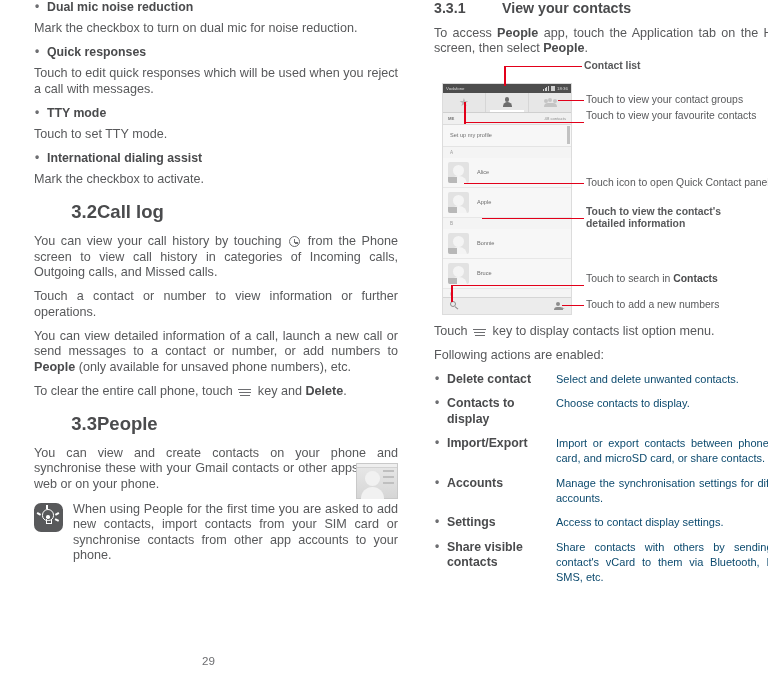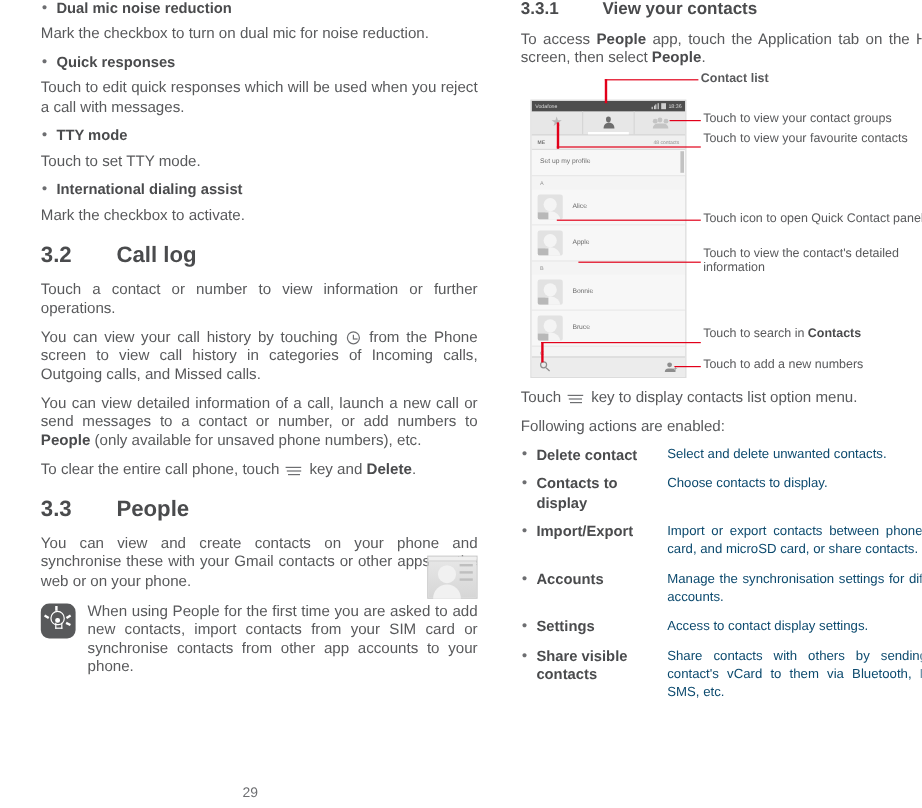--- a/index.html
+++ b/index.html
@@ -53,20 +53,21 @@
   }
 
   h2.section {
     font-size: 18.5px;
     font-weight: bold;
     color: #4a4b4d;
     margin: 14px 0 11px 0;
     line-height: 22px;
     display: flex;
     align-items: baseline;
+    text-align: right;
   }
   h2.section .num { width: 63px; flex: none; }
   h3.subsection {
     font-size: 14.2px;
     font-weight: bold;
     color: #4a4b4d;
     margin: 0 0 9px 0;
     line-height: 17px;
     display: flex;
     align-items: baseline;
@@ -426,27 +427,27 @@
     <div>
       <div class="bullet-head">International dialing assist</div>
       <p class="body">Mark the checkbox to activate.</p>
     </div>
 
     <h2 class="section">
       <span class="num">3.2</span>
       <span>Call log</span>
     </h2>
 
-    <p class="body">Touch a contact or number to view information or further operations.</p>
-
     <p class="body">
       <span>You can view your call history by touching</span>
       <span class="ic ic-clock"></span>
       <span>from the Phone screen to view call history in categories of Incoming calls, Outgoing calls, and Missed calls.</span>
     </p>
+
+    <p class="body">Touch a contact or number to view information or further operations.</p>
 
     <p class="body">
       <span>You can view detailed information of a call, launch a new call or send messages to a contact or number, or add numbers to</span>
       <span class="bold">People</span>
       <span>(only available for unsaved phone numbers), etc.</span>
     </p>
 
 
     <p class="body">
       <span>To clear the entire call phone, touch</span>
@@ -612,21 +613,21 @@
       <div class="lbl" style="left:152px; top:28px;">Touch to view your contact groups</div>
 
       <div class="clv" style="left:30px; top:36px; height:22px;"></div>
       <div class="cl" style="left:30px; top:56px; width:120px;"></div>
       <div class="lbl" style="left:152px; top:44px;">Touch to view your favourite contacts</div>
 
       <div class="cl" style="left:30px; top:117px; width:120px;"></div>
       <div class="lbl" style="left:152px; top:111px;">Touch icon to open Quick Contact panel</div>
 
       <div class="cl" style="left:48px; top:152px; width:102px;"></div>
-      <div class="lbl wrap" style="left:152px; top:140px;">Touch to view the contact's detailed information</div>
+      <div class="lbl wrap" style="left:152px; top:140px;font-weight:bold;">Touch to view the contact's detailed information</div>
 
       <div class="clv" style="left:17px; top:219px; height:17px;"></div>
       <div class="cl" style="left:17px; top:219px; width:133px;"></div>
       <div class="lbl" style="left:152px; top:207px;">
         <span>Touch to search in</span>
         <span class="bold">Contacts</span>
       </div>
 
       <div class="cl" style="left:128px; top:239px; width:22px;"></div>
       <div class="lbl" style="left:152px; top:233px;">Touch to add a new numbers</div>

